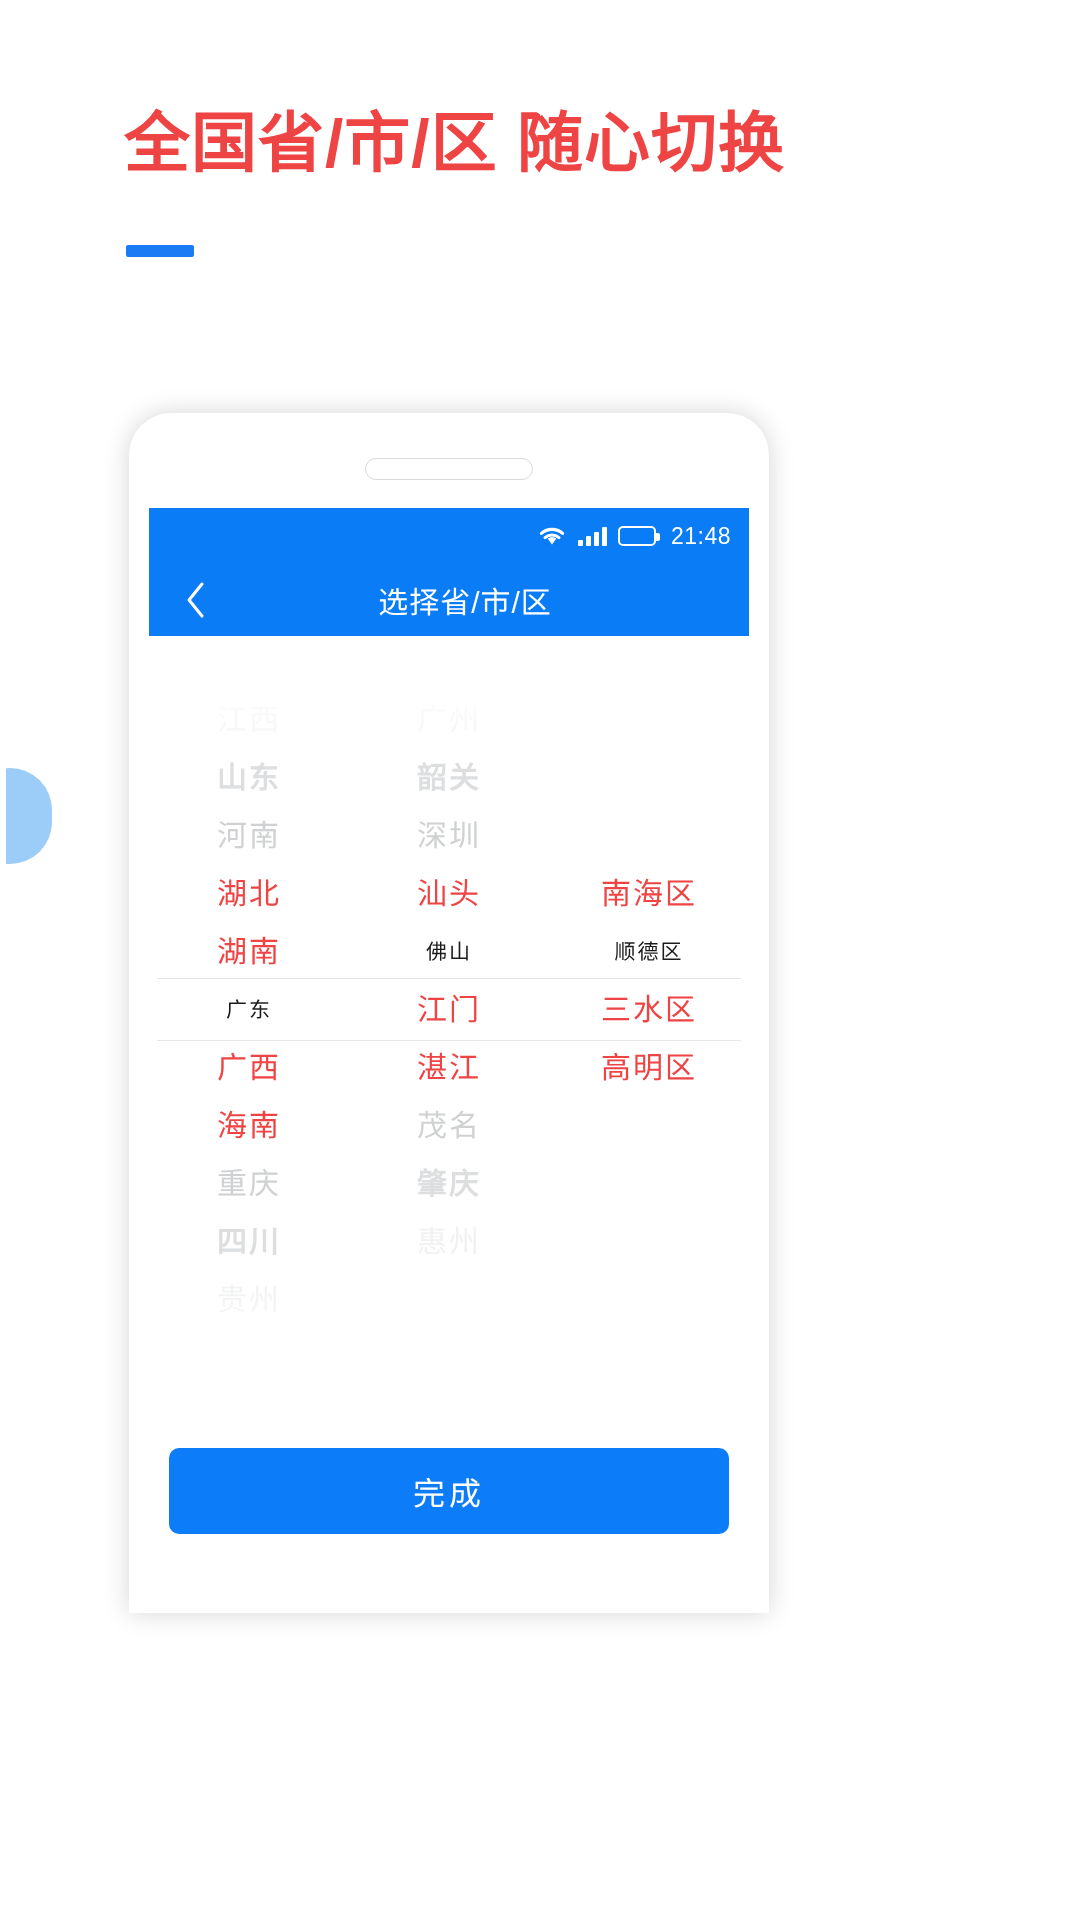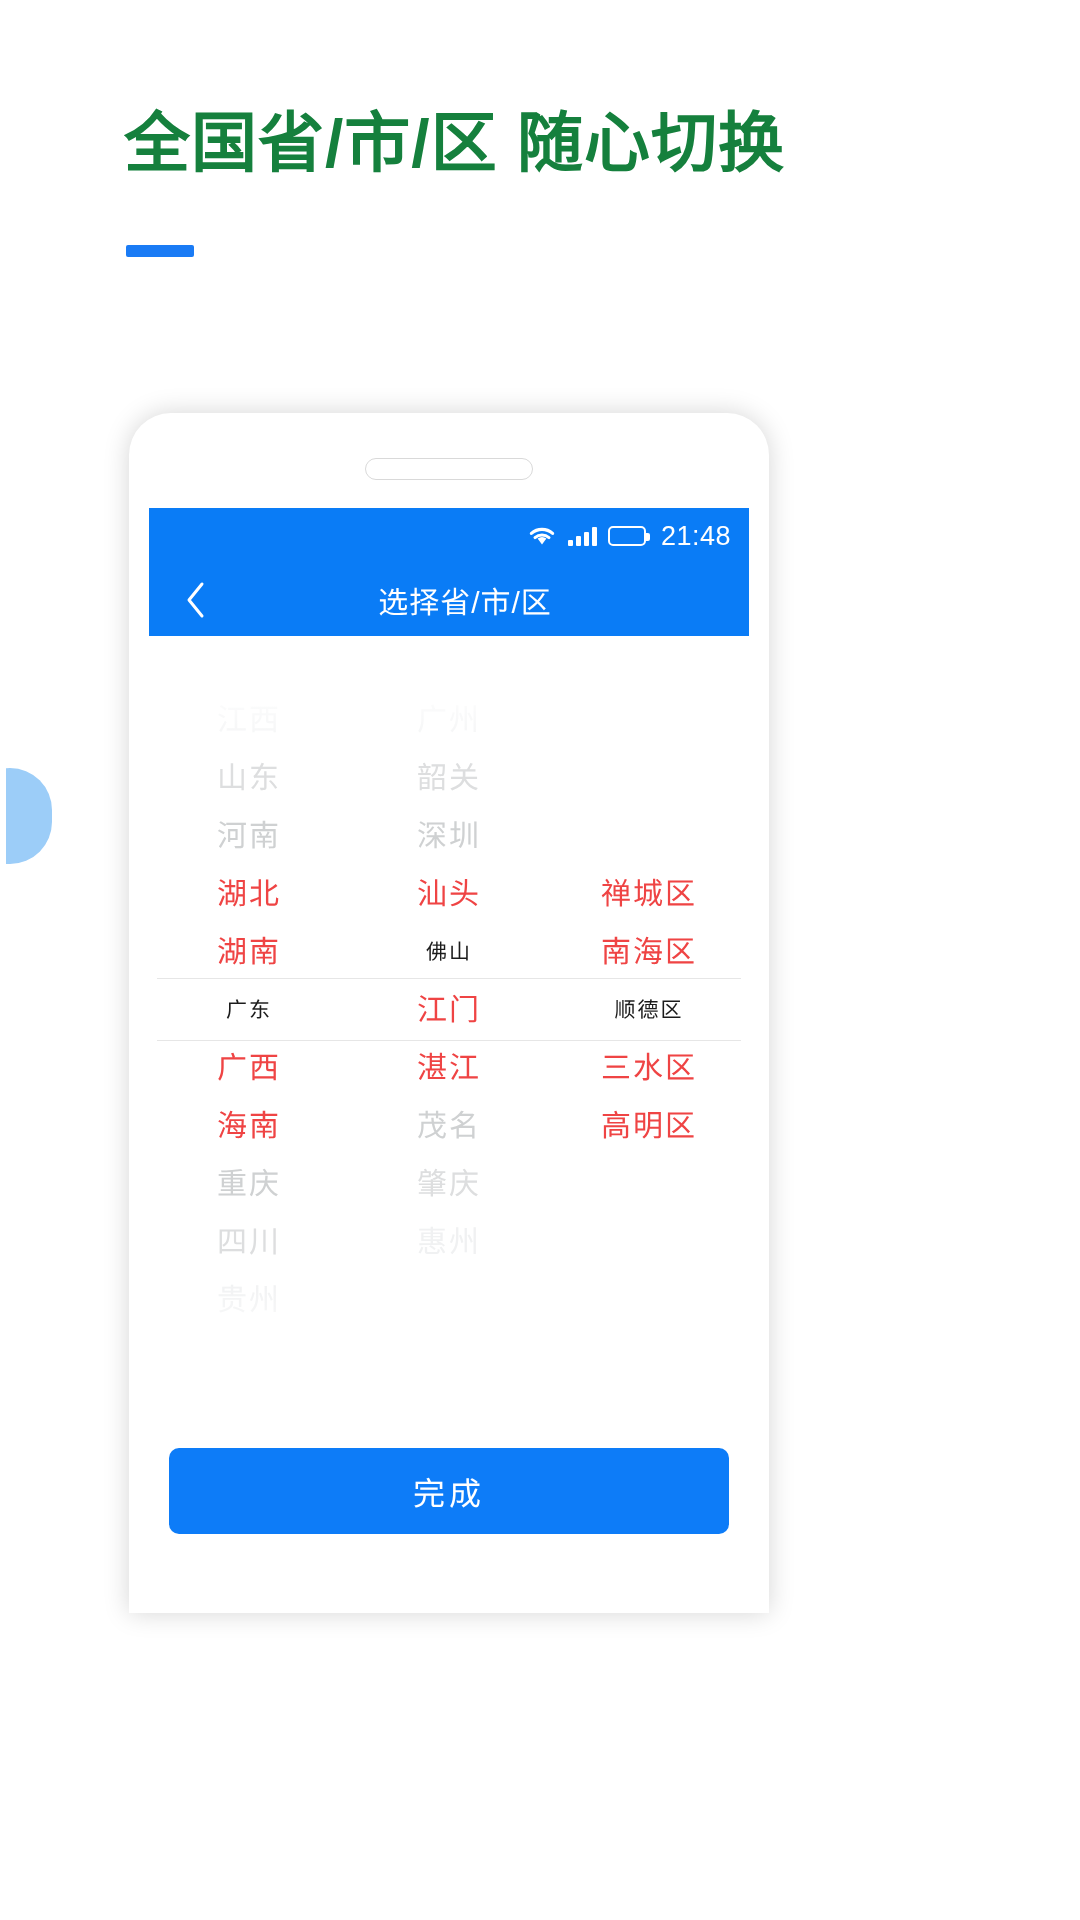--- a/index.html
+++ b/index.html
@@ -35,21 +35,21 @@
   
   .headline {
     position: absolute;
     left: 118px;
     top: 104px;
     width: 860px;
     font-size: 66px;
     line-height: 1.0;
     font-weight: 700;
     letter-spacing: 1px;
-    color: #15803d;
+    color: #ef4444;
     white-space: nowrap;
   }
   .accent-bar {
     position: absolute;
     left: 120px;
     top: 239px;
     width: 68px;
     height: 12px;
     background: #1a7bf5;
     border-radius: 2px;
@@ -123,21 +123,21 @@
     border-radius: 5px;
     position: relative;
     padding: 2px;
   }
   .ic-battery::after {
     content:""; position:absolute; right:-6px; top:5px;
     width:4px; height:8px; background:#ffffff; border-radius:0 2px 2px 0;
   }
   .ic-battery .lvl { height:100%; width:42%; background:#ffffff; border-radius:2px; }
   .status-time {
-    color:#ffffff; font-size:27px; font-weight:400; letter-spacing:0.5px;
+    color:#ffffff; font-size:23px; font-weight:400; letter-spacing:0.5px;
     margin-left: 4px;
   }
 
   
   .navbar {
     position: relative;
     height: 72px;
     background: #0a7cf6;
     display: flex;
     align-items: center;
@@ -183,21 +183,21 @@
   .pick-item {
     height: 58px;
     line-height: 58px;
     text-align: center;
     font-size: 30px;
     color: #b9bbbd;
     letter-spacing: 2px;
     white-space: nowrap;
   }
   .pick-item.d3 { color: #f0f1f2; }
-  .pick-item.d2 { color: #dddedf; }
+  .pick-item.d2 { color: #dddedf; font-weight: bold; }
   .pick-item.d1 { color: #cfd1d2; }
   .pick-item.d0 { color: #ef4444; }
   .pick-item.sel {
     color: #1b1b1b;
     font-size: 21px;
     font-weight: 400;
   }
 
   
   .sel-line {
@@ -316,21 +316,20 @@
                   <div class="pick-item d1">茂名</div>
                   <div class="pick-item d2">肇庆</div>
                   <div class="pick-item d3">惠州</div>
                 </div>
               </div>
               <div class="picker-col">
                 <div class="col-inner" style="top: 55px;">
                   <div class="pick-item d3"></div>
                   <div class="pick-item d2"></div>
                   <div class="pick-item d1"></div>
-                  <div class="pick-item d0">禅城区</div>
                   <div class="pick-item d0">南海区</div>
                   <div class="pick-item sel">顺德区</div>
                   <div class="pick-item d0">三水区</div>
                   <div class="pick-item d0">高明区</div>
                   <div class="pick-item d1"></div>
                   <div class="pick-item d2"></div>
                   <div class="pick-item d3"></div>
                 </div>
               </div>
             </div>

